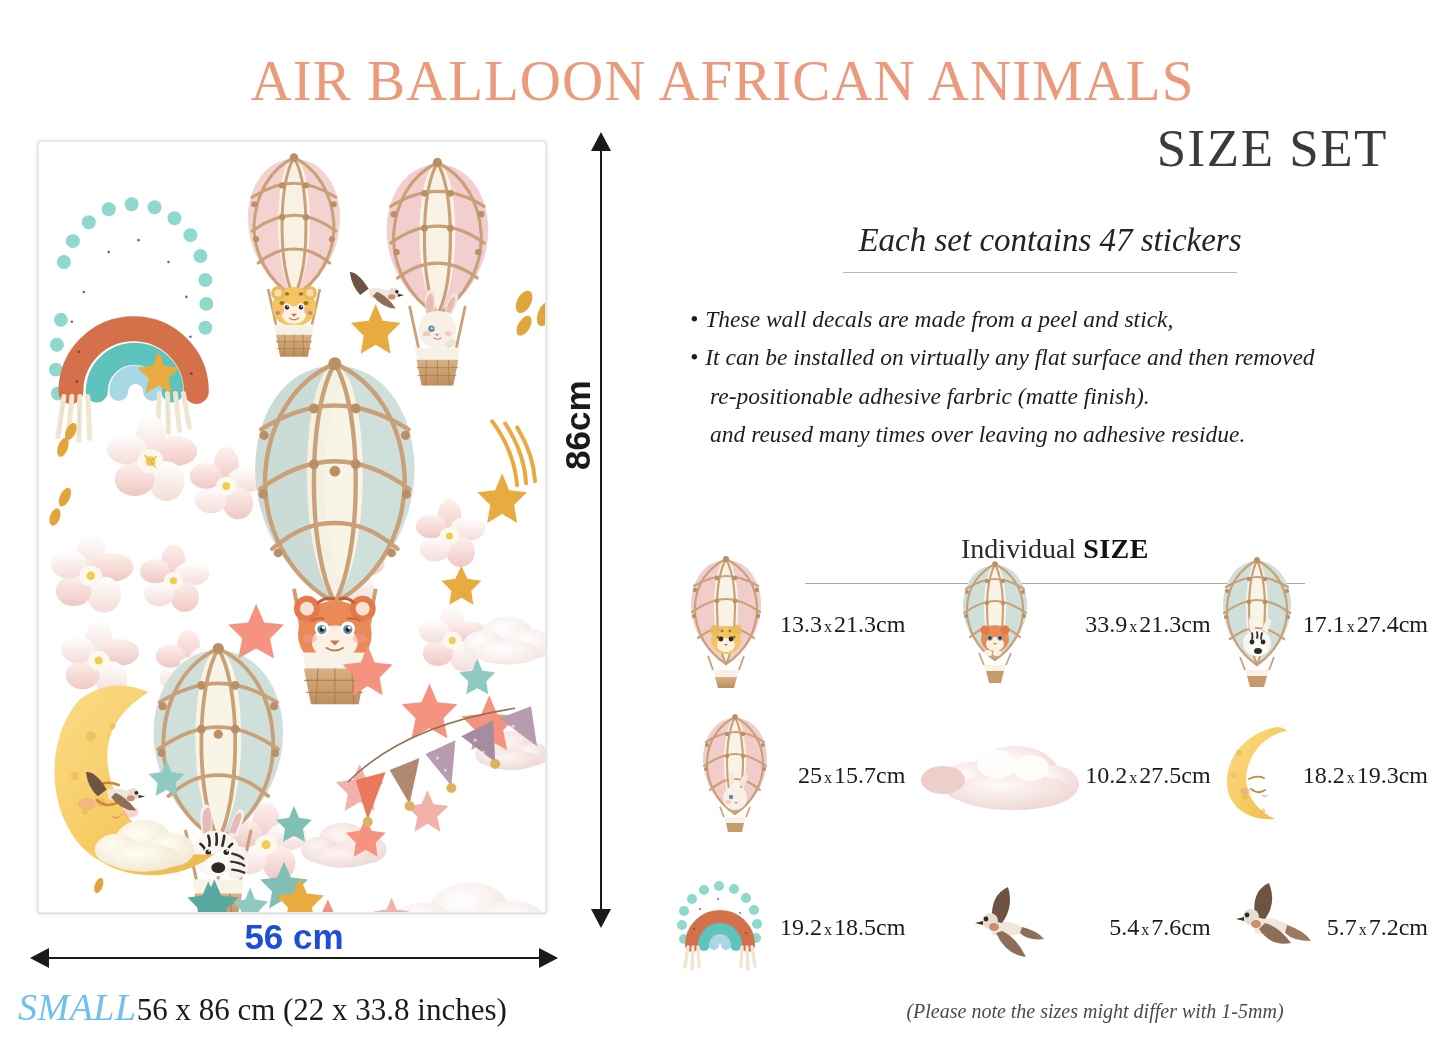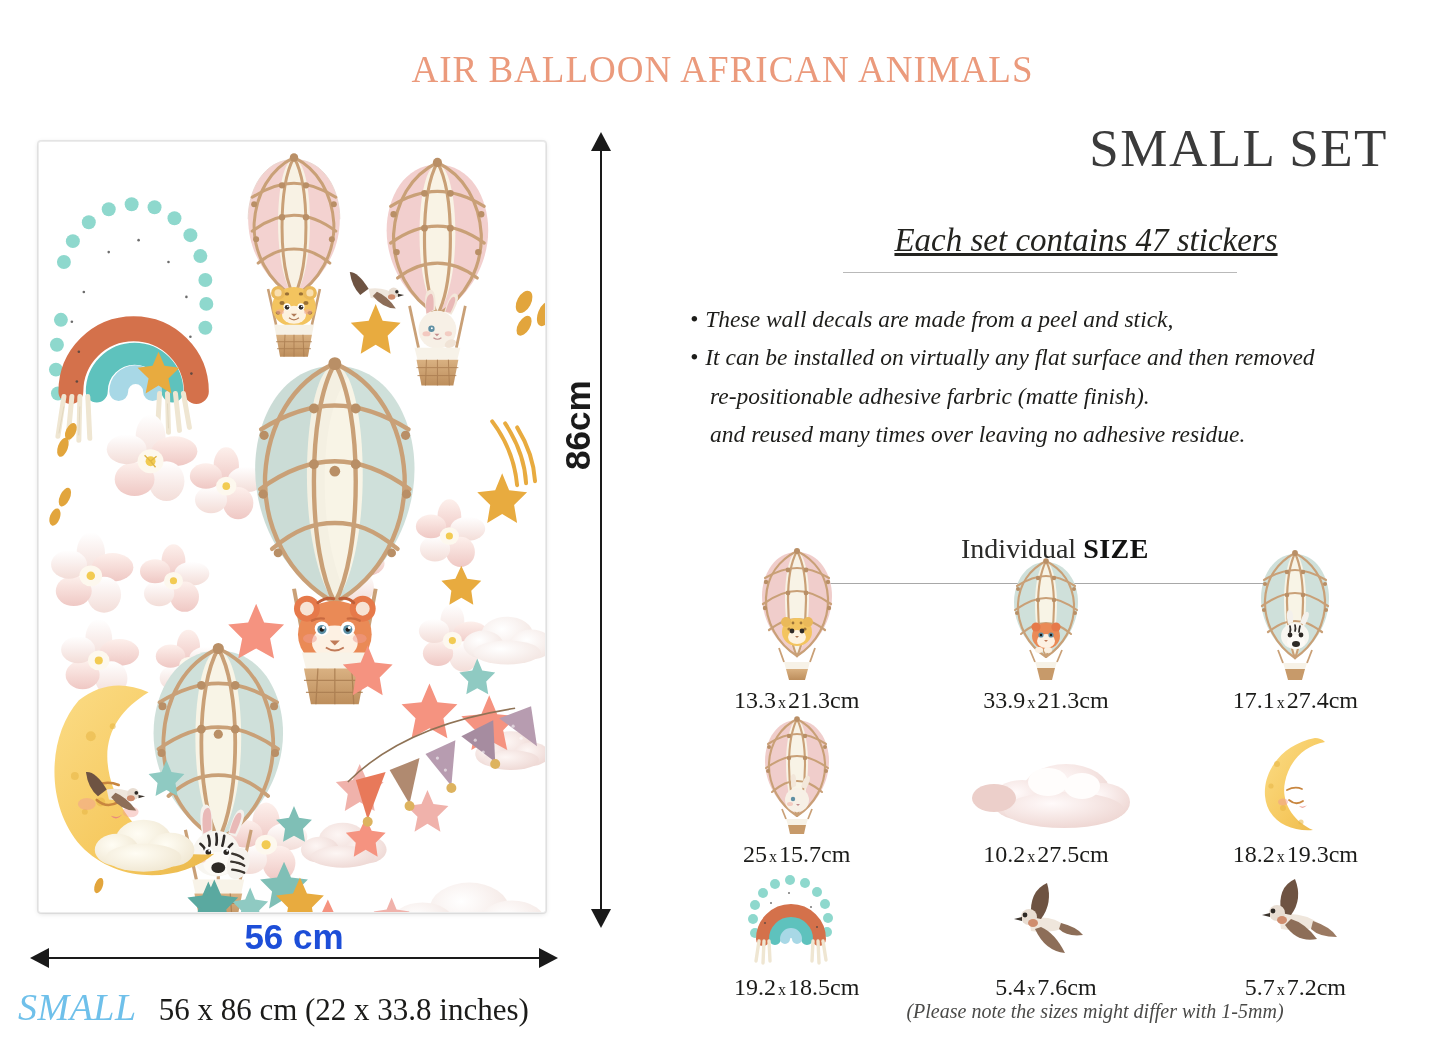--- a/index.html
+++ b/index.html
@@ -10,39 +10,38 @@
     position: relative;
     overflow: hidden;
   }
   .page { position: relative; width: 1445px; height: 1046px; }
 
   
   .title {
     position: absolute; left: 0; top: 48px; width: 1445px;
     text-align: center;
     font-family: "Liberation Serif", serif;
-    font-size: 37px; letter-spacing: 1px;
+    font-size: 57px; letter-spacing: 1px;
     color: #eb9a7c;
     white-space: nowrap;
   }
   .subtitle-decal {
     position: absolute; left: 0; top: 118px; width: 1388px;
     text-align: right;
     font-family: "Liberation Serif", serif;
     font-size: 53px; letter-spacing: 1.5px;
     color: #3b3b3b;
   }
 
   
   .contains-line {
-    position: absolute; left: 736px; top: 222px; width: 700px;
+    position: absolute; left: 700px; top: 222px; width: 700px;
     text-align: center;
     font-style: italic; font-size: 33px; color: #23231f;
     font-family: "Liberation Serif", serif;
-    text-decoration: underline;
   }
   .contains-rule {
     position: absolute; left: 843px; top: 272px;
     width: 394px; height: 1px; background: #b9b9b9;
   }
 
   .bullets {
     position: absolute; left: 690px; top: 300px; width: 730px;
   }
   .bullet-row {
@@ -67,21 +66,21 @@
   
   .size-grid {
     position: absolute; left: 672px; top: 548px;
     width: 748px; height: 455px;
     display: grid;
     grid-template-columns: repeat(3, 1fr);
     grid-template-rows: repeat(3, 1fr);
   }
   .size-cell {
     position: relative;
-    display: flex; flex-direction: column;
+    display: flex; 
     align-items: center; justify-content: flex-end;
   }
   .thumb-wrap {
     flex: 1 1 auto; width: 100%;
     display: flex; align-items: flex-end; justify-content: center;
     padding-bottom: 4px;
   }
   .size-label {
     font-size: 24px; color: #1b1b19; white-space: nowrap;
     height: 32px; line-height: 32px;
@@ -137,36 +136,36 @@
   .dim-h::after { right: -18px; border-left: 19px solid #1a1a1a; }
   .dim-h-label {
     position: absolute; left: 48px; top: 917px; width: 492px;
     text-align: center;
     font-family: "Liberation Sans", sans-serif;
     font-size: 35px; font-weight: bold; color: #1d4ed8;
   }
 
   .size-name-row {
     position: absolute; left: 18px; top: 985px;
-    display: flex; align-items: baseline; gap: 22px;
+    display: flex; align-items: baseline; 
   }
   .size-name {
     font-style: italic; font-size: 38px; color: #6fc0ea; letter-spacing: .5px;
   }
   .size-dims {
     font-size: 31px; color: #1b1b19;
   }
 </style>
 </head>
 <body>
 
 <div class="page">
 
   <div class="title">AIR BALLOON AFRICAN ANIMALS</div>
-  <div class="subtitle-decal">SMALL SET</div>
+  <div class="subtitle-decal">SIZE SET</div>
 
   <div class="sheet-frame">
     <svg class="sheet-svg" viewBox="0 0 508 772">
       <defs>
         <radialGradient id="gCloudW" cx="40%" cy="35%" r="70%">
           <stop offset="0%" stop-color="#ffffff"></stop>
             <stop offset="100%" stop-color="#f3e6e2"></stop>
         </radialGradient>
         <radialGradient id="gCloudP" cx="40%" cy="35%" r="70%">
           <stop offset="0%" stop-color="#fdf6f4"></stop>

